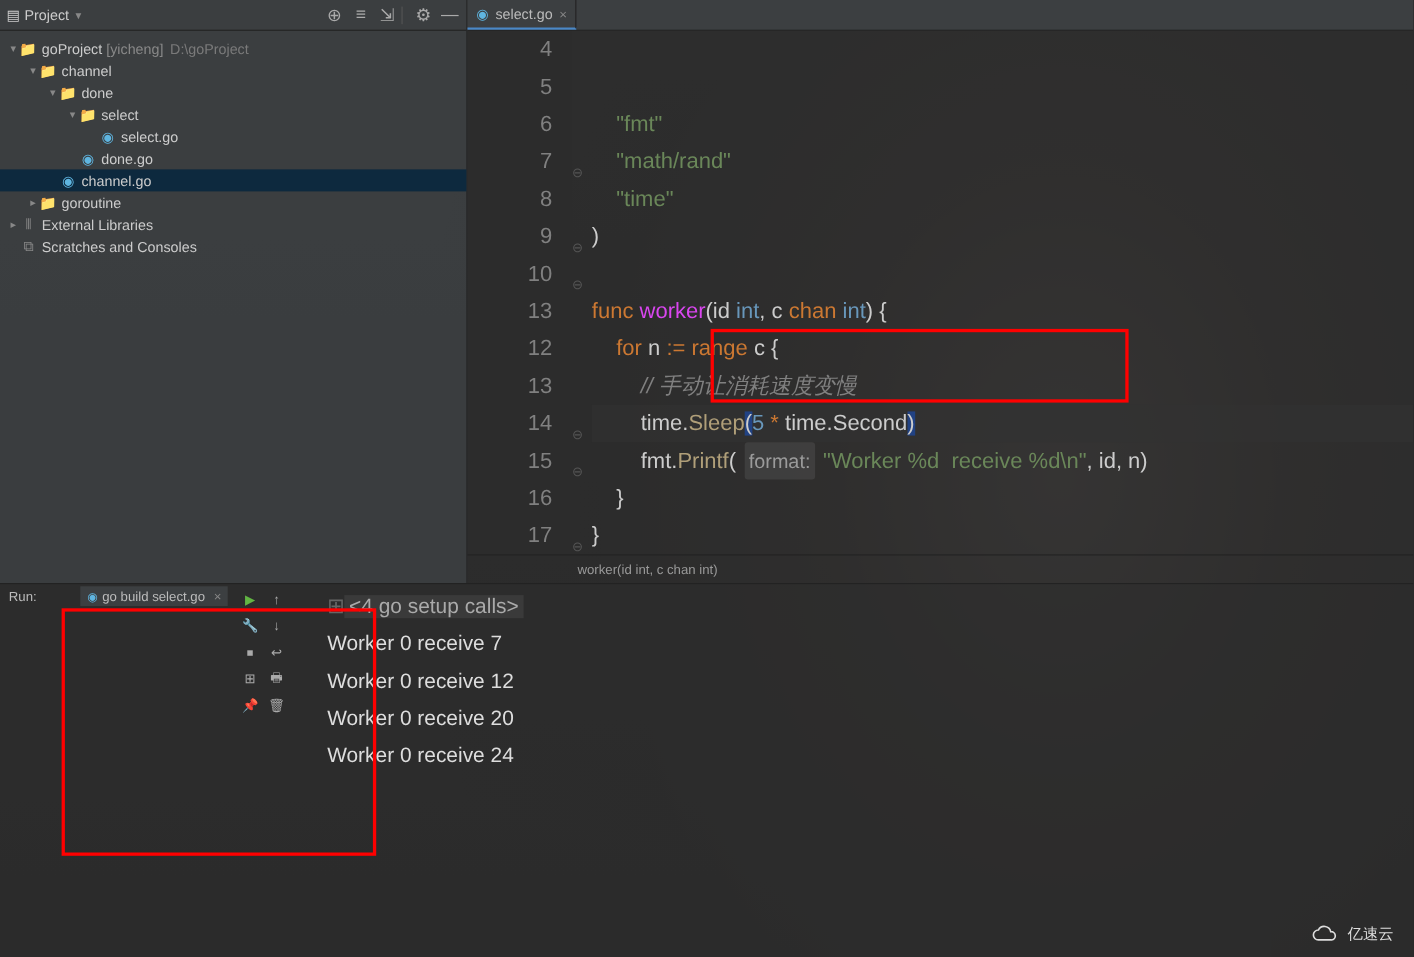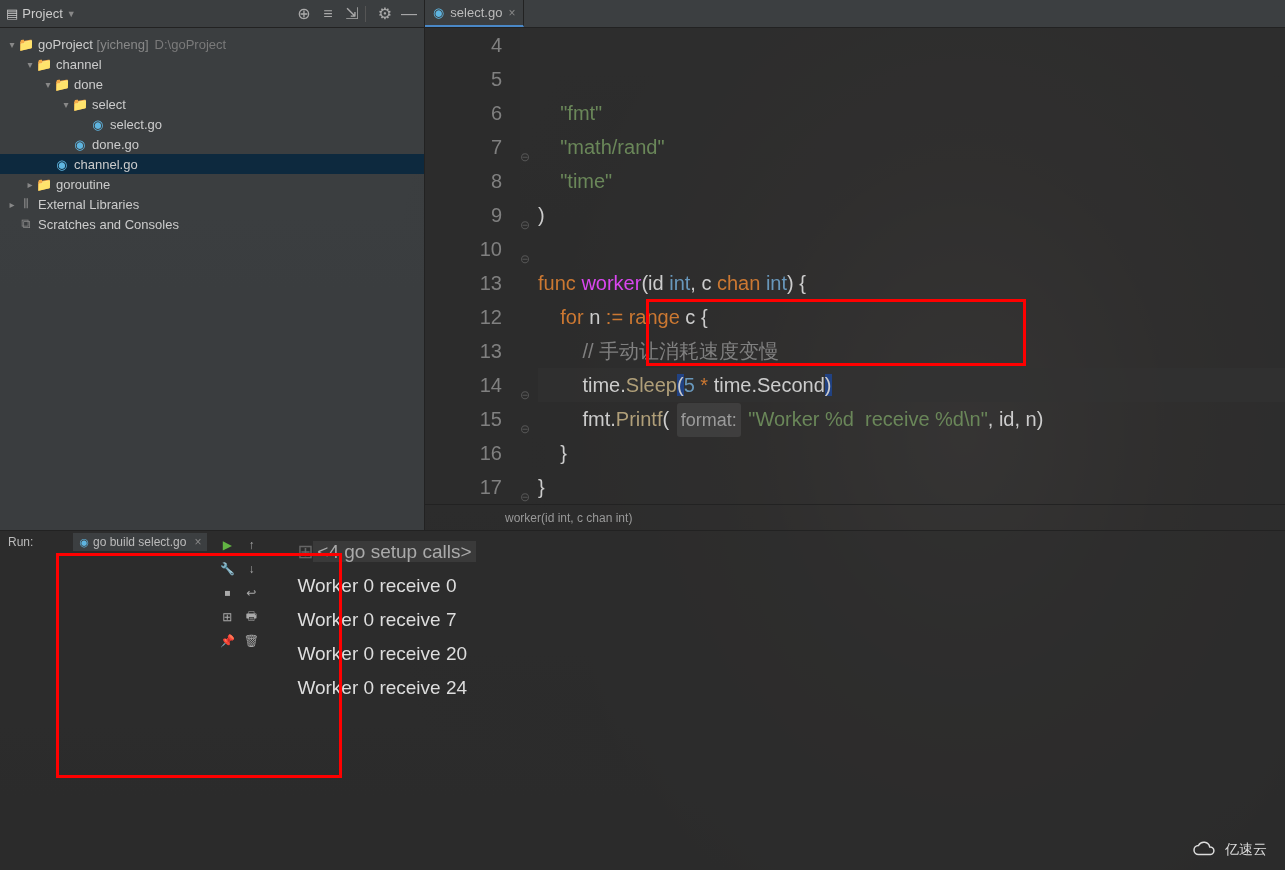--- a/index.html
+++ b/index.html
@@ -31,26 +31,26 @@
   .tabs { display:flex; height:28px; background:#3c3f41; border-bottom:1px solid #222; }
   .tab { display:flex; align-items:center; padding:0 8px; gap:6px; color:#bbb; font-size:13px; border-bottom:2px solid #4a88c7; border-right:1px solid #222; }
   .tab-close { color:#888; cursor:pointer; font-size:12px; }
   .code-area { flex:1; display:flex; font-family:Consolas,monospace; font-size:20px; line-height:34px; overflow:hidden; position:relative; }
   .gutter { width:95px; text-align:right; padding-right:18px; color:#808080; background:rgba(43,43,43,.5); }
   .fold-col { width:18px; position:relative; }
   .fold-col .fold { color:#555; font-size:12px; position:absolute; }
   .code-lines { flex:1; white-space:pre; color:#ccc; position:relative; }
   .code-lines .line { position:relative; height:34px; }
   .line.hl { background:rgba(50,50,50,.6); }
-  .kw { color:#cc7832; } .str { color:#6a8759; } .type { color:#6897bb; } .fn { color:#d946ef; } .cmt { color:#808080; } .pkg { color:#b09f79; } .num { color:#6897bb; }
+  .kw { color:#cc7832; } .str { color:#6a8759; } .type { color:#6897bb; } .fn { color:#d946ef; } .cmt { color:#808080;font-style:italic; } .pkg { color:#b09f79; } .num { color:#6897bb; }
   .redbox { position:absolute; border:3px solid #ff0000; }
   .box-code { top:271px; left:108px; width:380px; height:67px; }
   .sel { background:#214283; }
   .hint-box { display:inline-block; background:rgba(128,128,128,.2); color:#9b9b9b; padding:0 4px; margin:0 2px; border-radius:3px; font-size:18px; }
-  .breadcrumb { height:26px; display:flex; align-items:center; padding-left:80px; color:#999; font-size:12px; border-top:1px solid #222; }
+  .breadcrumb { height:26px; display:flex; align-items:center; padding-left:100px; color:#999; font-size:12px; border-top:1px solid #222; }
   .run-panel { flex:1; background:rgba(43,43,43,.85); display:flex; flex-direction:row; border-top:1px solid #222; position:relative; }
   .run-header { height:22px; display:flex; align-items:center; padding:0 8px; font-size:12px; color:#bbb; }
   .run-header .tab-r { display:flex; align-items:center; gap:4px; background:#3c3f41; padding:2px 6px; margin-left:40px; }
   .run-body { flex:1; display:flex; }
   .run-toolbar { width:24px; display:flex; flex-direction:column; align-items:center; gap:8px; padding-top:6px; }
   .run-toolbar2 { width:24px; display:flex; flex-direction:column; align-items:center; gap:8px; padding-top:6px; }
   .tbicon { width:16px; height:16px; display:flex; align-items:center; justify-content:center; color:#aaa; font-size:12px; cursor:pointer; }
   .console { flex:1; font-family:Consolas,monospace; font-size:19px; line-height:34px; color:#ddd; padding:4px 8px; position:relative;margin-left:26px; }
   .console .line { white-space:pre; }
   .console .folded { background:#3a3a3a; color:#aaa; padding:0 4px; }
@@ -196,22 +196,22 @@
     </div>
     <div class="run-toolbar2">
       <div class="tbicon">↑</div>
       <div class="tbicon">↓</div>
       <div class="tbicon">↩</div>
       <div class="tbicon">🖶</div>
       <div class="tbicon">🗑</div>
     </div>
     <div class="console" id="console">
           <div class="line"><span style="color:#666">⊞</span><span class="folded">&lt;4 go setup calls&gt;</span></div>
-          <div class="line">Worker 0 receive 0</div>
           <div class="line">Worker 0 receive 7</div>
+          <div class="line">Worker 0 receive 12</div>
           <div class="line">Worker 0 receive 20</div>
           <div class="line">Worker 0 receive 24</div>
           <div style="height: 34px;"></div>
         </div>
   </div>
 </div>
 
 <div class="redbox box-console"></div>
 
 <div class="watermark">

